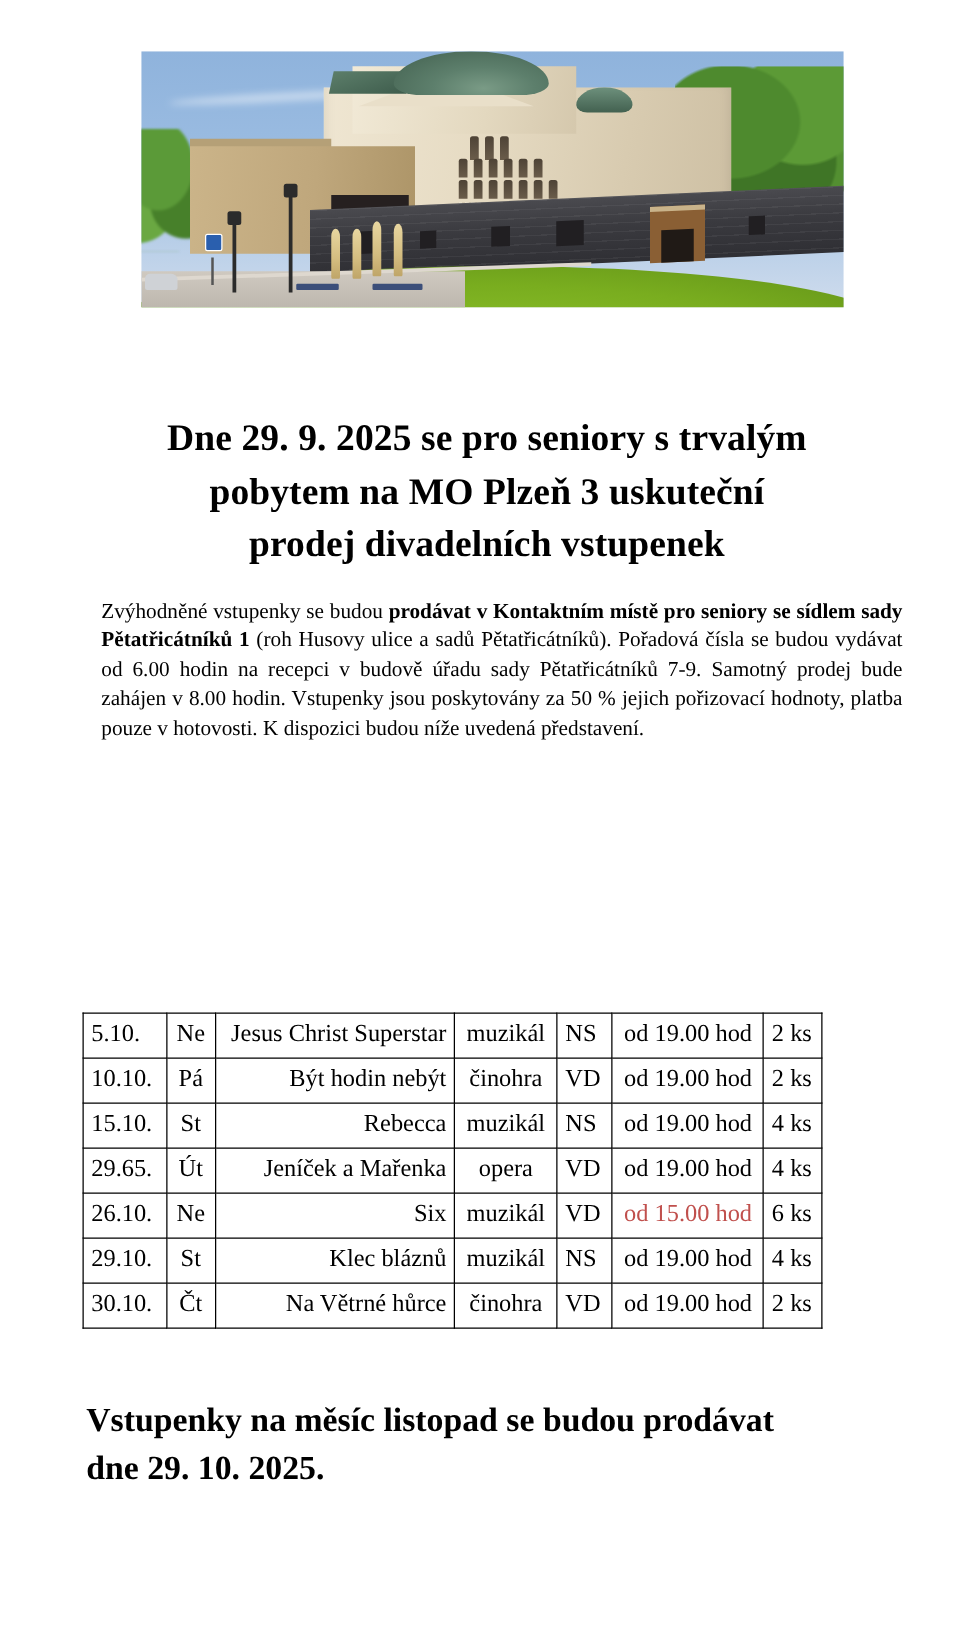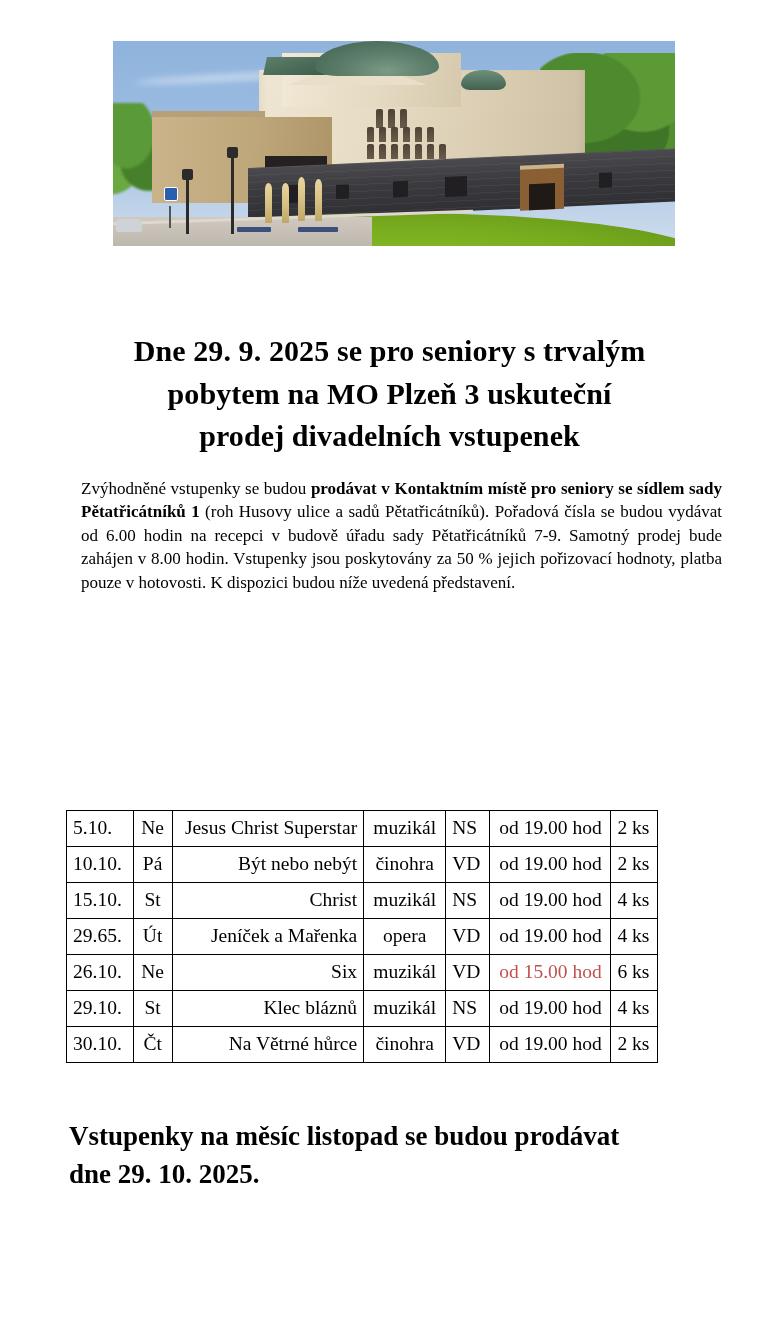--- a/index.html
+++ b/index.html
@@ -471,30 +471,30 @@
         <td class="col-day">Ne</td>
         <td class="col-title">Jesus Christ Superstar</td>
         <td class="col-genre">muzikál</td>
         <td class="col-sub">NS</td>
         <td class="col-time">od 19.00 hod</td>
         <td class="col-qty">2 ks</td>
       </tr>
       <tr>
         <td class="col-date">10.10.</td>
         <td class="col-day">Pá</td>
-        <td class="col-title">Být nebo nebýt</td>
+        <td class="col-title">Být hodin nebýt</td>
         <td class="col-genre">činohra</td>
         <td class="col-sub">VD</td>
         <td class="col-time">od 19.00 hod</td>
         <td class="col-qty">2 ks</td>
       </tr>
       <tr>
         <td class="col-date">15.10.</td>
         <td class="col-day">St</td>
-        <td class="col-title">Christ</td>
+        <td class="col-title">Rebecca</td>
         <td class="col-genre">muzikál</td>
         <td class="col-sub">NS</td>
         <td class="col-time">od 19.00 hod</td>
         <td class="col-qty">4 ks</td>
       </tr>
       <tr>
         <td class="col-date">29.65.</td>
         <td class="col-day">Út</td>
         <td class="col-title">Jeníček a Mařenka</td>
         <td class="col-genre">opera</td>

